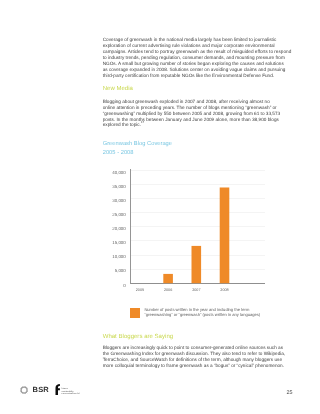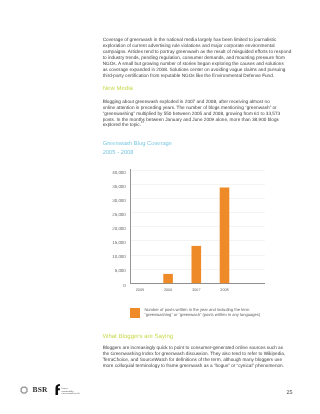--- a/index.html
+++ b/index.html
@@ -42,21 +42,21 @@
   .legend-text .ln { display:block; white-space:nowrap;
     font-size:4.1px; line-height:5.2px; color:#5d5d5d; }
 
   
   .footer { position:absolute; left:0; top:0; width:320px; height:414px;
             pointer-events:none; }
   .bsr-logo { position:absolute; left:20.0px; top:385.0px; }
   .bsr-mark { position:absolute; left:0; top:0.6px; }
   .bsr-word { position:absolute; left:12.6px; top:0.5px;
               font-size:7.5px; line-height:7.5px; color:#303030;
-              font-weight:700; letter-spacing:0.15px; white-space:nowrap;font-family:Liberation Serif, serif; }
+              font-weight:700; letter-spacing:0.15px; white-space:nowrap; }
   .futerra-logo { position:absolute; left:55.5px; top:383.7px; }
   .fut-f { position:absolute; left:-0.2px; top:-0.1px; }
   .fut-tag { position:absolute; left:6.1px; top:4.8px; }
   .fut-tag span { display:block; white-space:nowrap;
                   font-size:2.1px; line-height:2.4px; color:#4a4a4a; }
   .pagenum { position:absolute; left:286.4px; top:391.0px;
              font-size:5.4px; line-height:5.4px; color:#3c3c3c;
              white-space:nowrap; }
 </style>
 </head>

